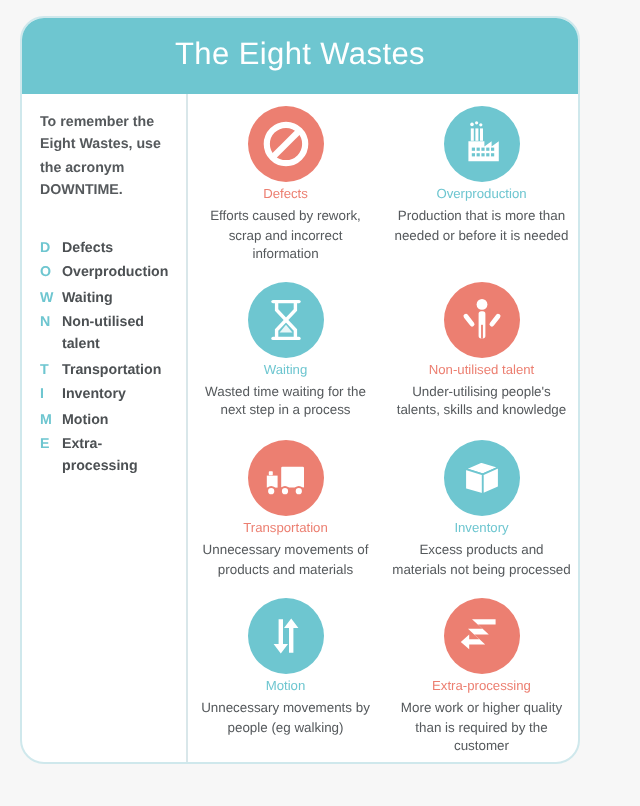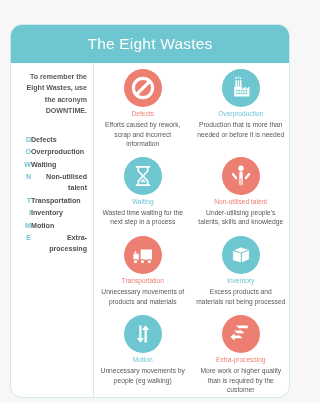--- a/index.html
+++ b/index.html
@@ -17,21 +17,21 @@
   .page {
     width: 300px;
     height: 403px;
     position: relative;
     background: #f7f7f7;
     box-sizing: border-box;
   }
   .card {
     position: absolute;
     left: 10px;
-    top: 24px;
+    top: 8px;
     width: 280px;
     height: 374px;
     background: #ffffff;
     border: 1px solid #cfe8ec;
     border-radius: 12px;
     box-sizing: border-box;
     overflow: hidden;
     display: flex;
     flex-direction: column;
   }
@@ -53,21 +53,20 @@
     flex: 1;
     display: flex;
     min-height: 0;
   }
   .sidebar {
     width: 83px;
     min-width: 83px;
     border-right: 1px solid #d9e7ea;
     box-sizing: border-box;
     padding: 9px 6px 6px 9px;
-    text-align: right;
   }
   .intro {
     font-size: 7.1px;
     font-weight: bold;
     color: #55595c;
     line-height: 1.62;
     margin-bottom: 17px;
   }
   .acronym-list {
     display: block;

